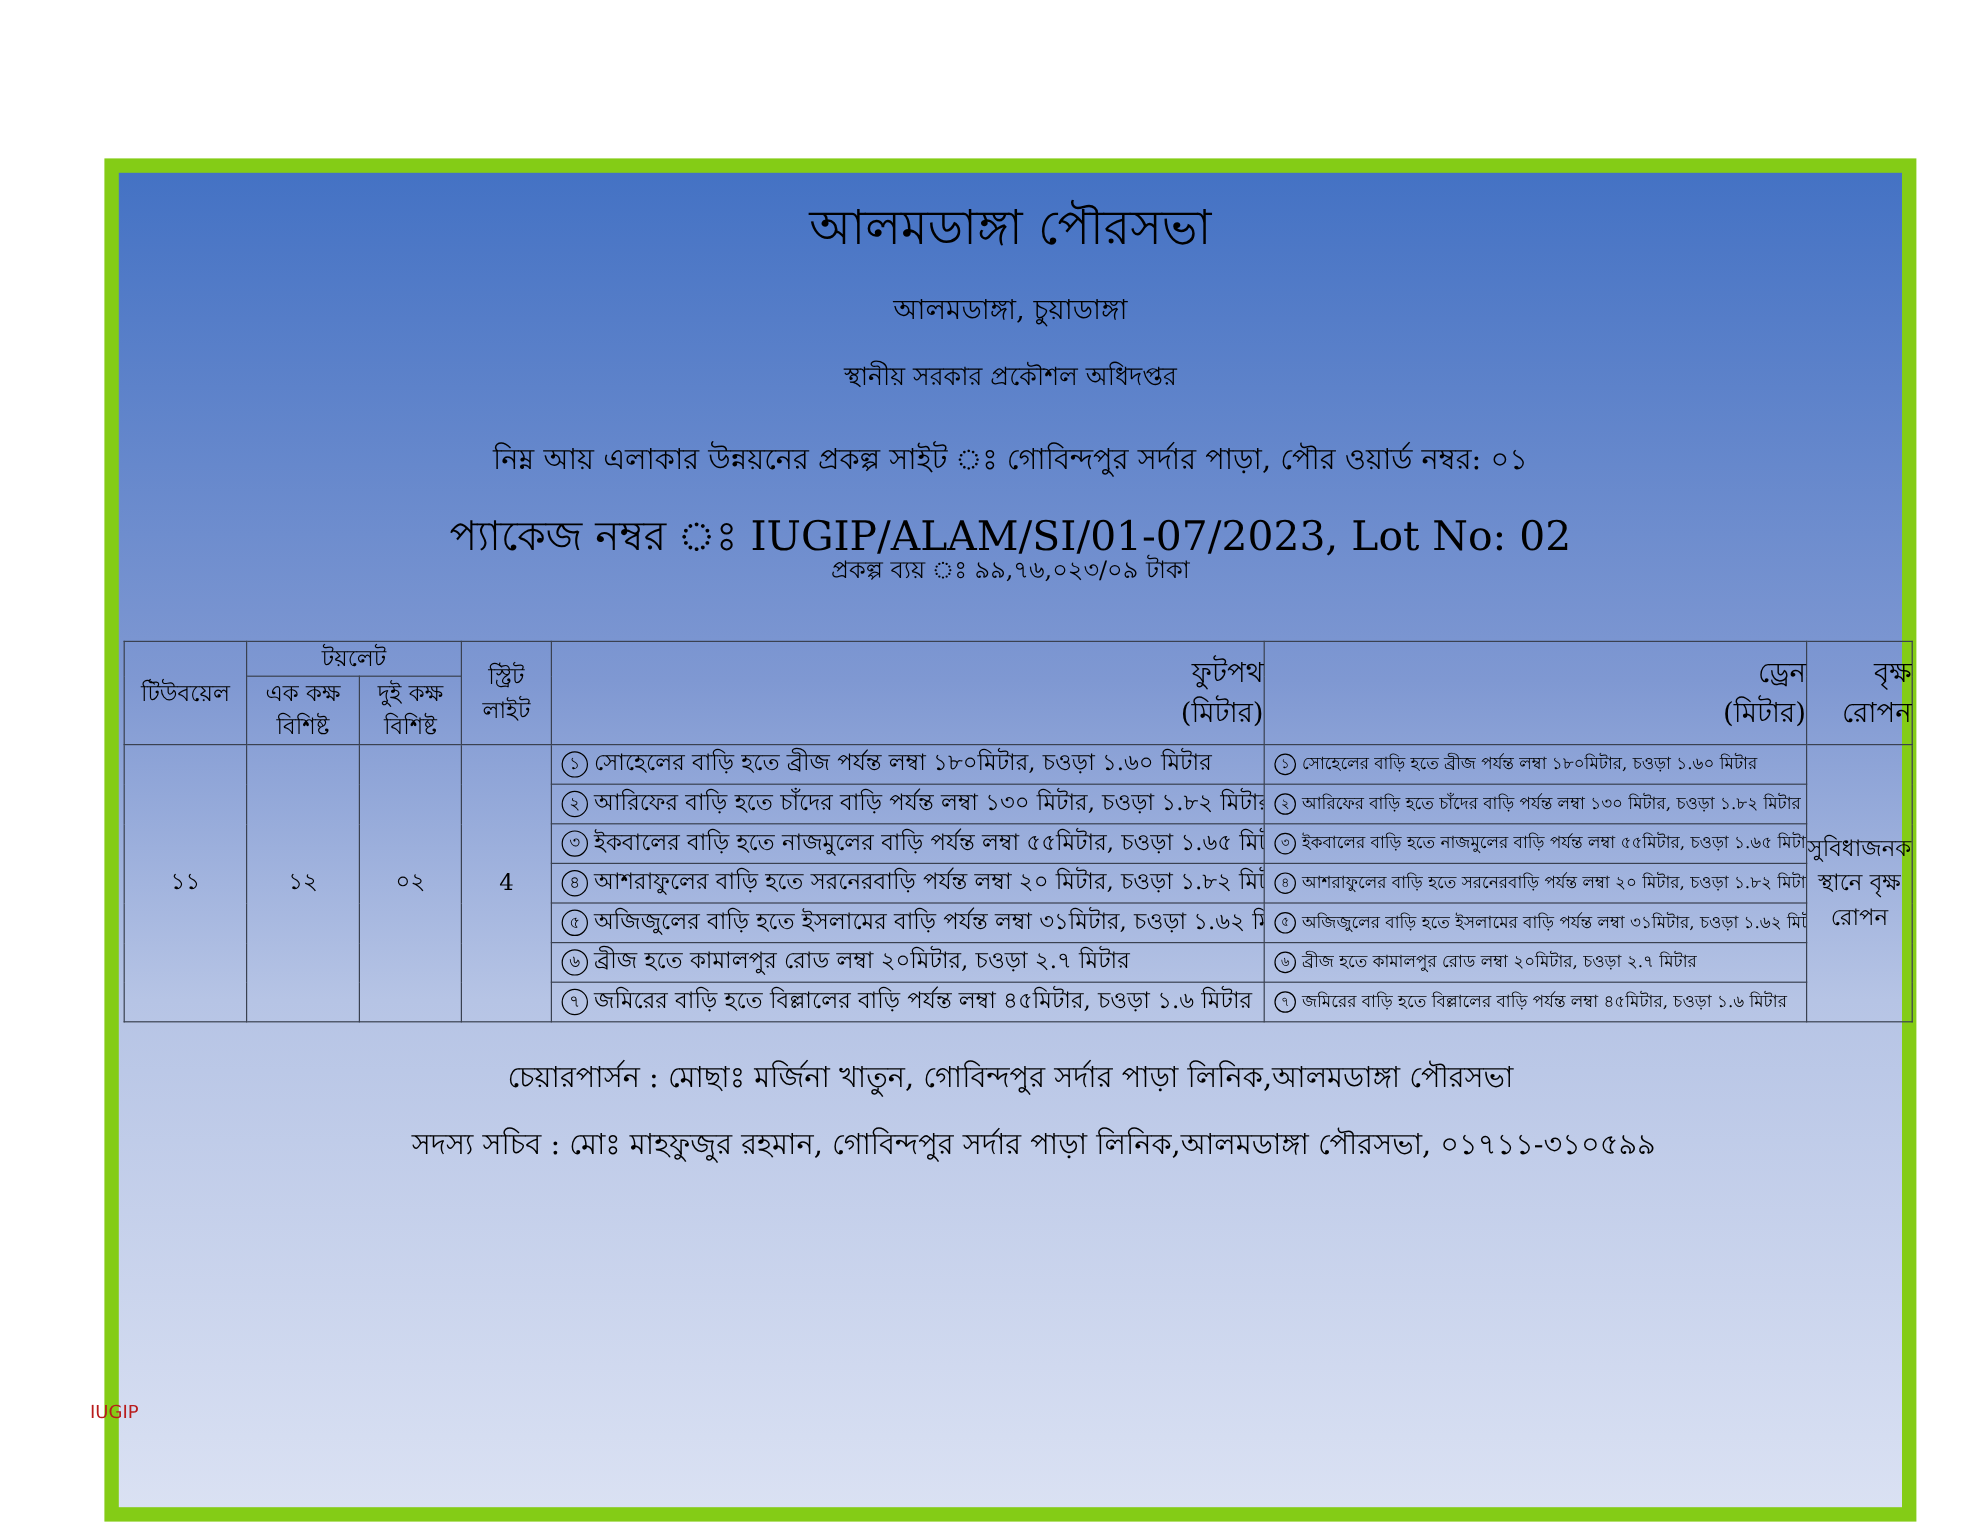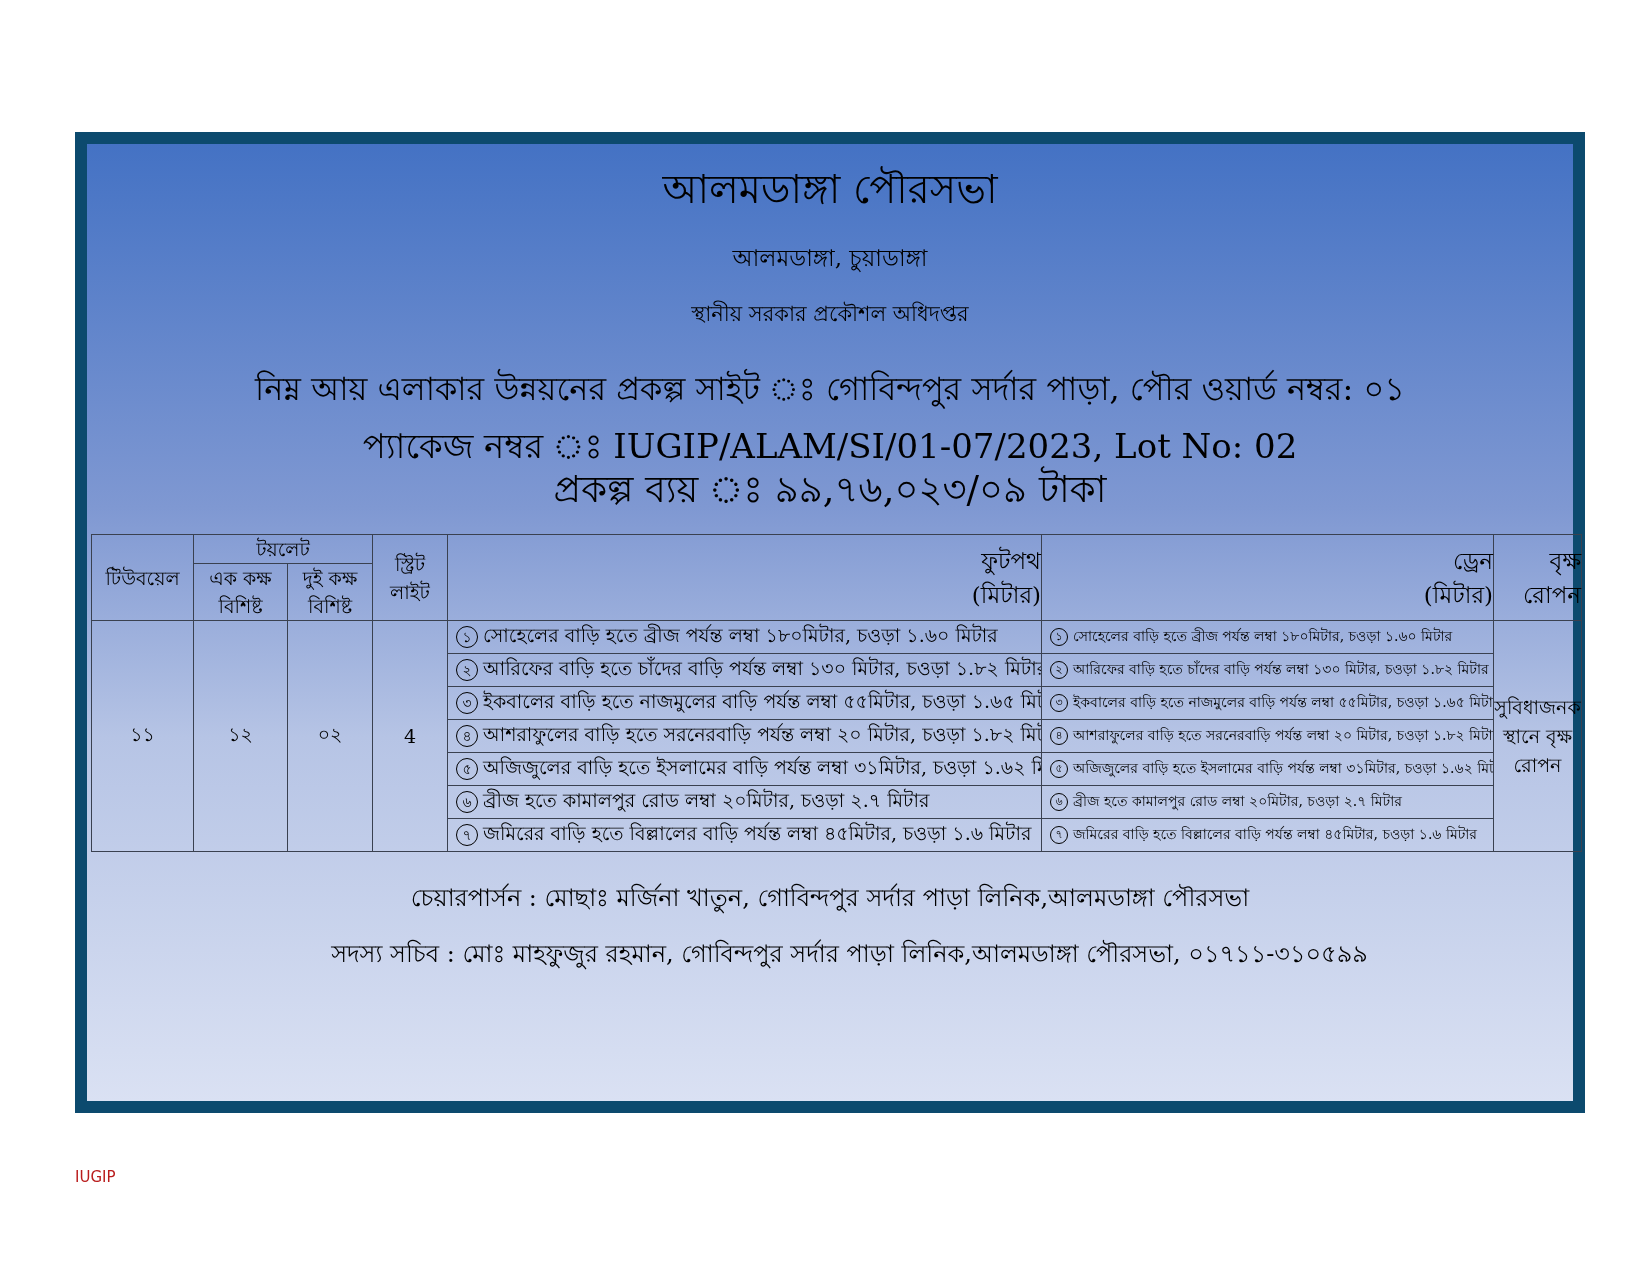--- a/index.html
+++ b/index.html
@@ -1,35 +1,35 @@
 <!DOCTYPE html>
 <html><head>
 <meta charset="utf-8">
 <style>
   html, body { margin: 0; padding: 0; }
   body {
     width: 1650px; height: 1275px; background: #ffffff; position: relative; overflow: hidden;
     font-family: "DejaVu Serif", "Liberation Serif", serif; color: #000;
   }
   .frame {
-    position: absolute; left: 75px; top: 132px; width: 1510px; height: 981px;
-    background: #0c4a6e; box-sizing: border-box;
+    position: absolute; left: 87px; top: 132px; width: 1510px; height: 1136px;
+    background: #84cc16; box-sizing: border-box;
   }
   .panel {
     position: absolute; left: 12px; top: 12px; right: 12px; bottom: 12px;
     background: linear-gradient(to bottom, #4472c4 0%, #7f98d2 38%, #b6c4e5 62%, #dae1f3 100%);
   }
   .center { position: absolute; left: 0; right: 0; text-align: center; white-space: nowrap; }
   .t1 { top: 14px; font-size: 40px; }
   .t2 { top: 68px; font-size: 23px; margin-top: 28px; }
   .t3 { top: 120px; font-size: 23px; }
   .t4 { top: 154px; font-size: 21px; }
-  .t5 { top: 220px; font-size: 32px; text-align: center; }
+  .t5 { top: 220px; font-size: 24px; text-align: center; }
   .t6 { top: 276px; font-size: 34px; }
-  .t7 { top: 316px; font-size: 37px; }
+  .t7 { top: 316px; font-size: 20px; }
 
   table.works {
     position: absolute; left: 4px; top: 390px; width: 1490px;
     border-collapse: collapse; table-layout: fixed;
   }
   table.works td, table.works th {
     border: 1.5px solid #3a4150; font-weight: normal; text-align: center; vertical-align: middle;
     padding: 0; font-size: 19px;
   }
   table.works th { line-height: 28px; }

